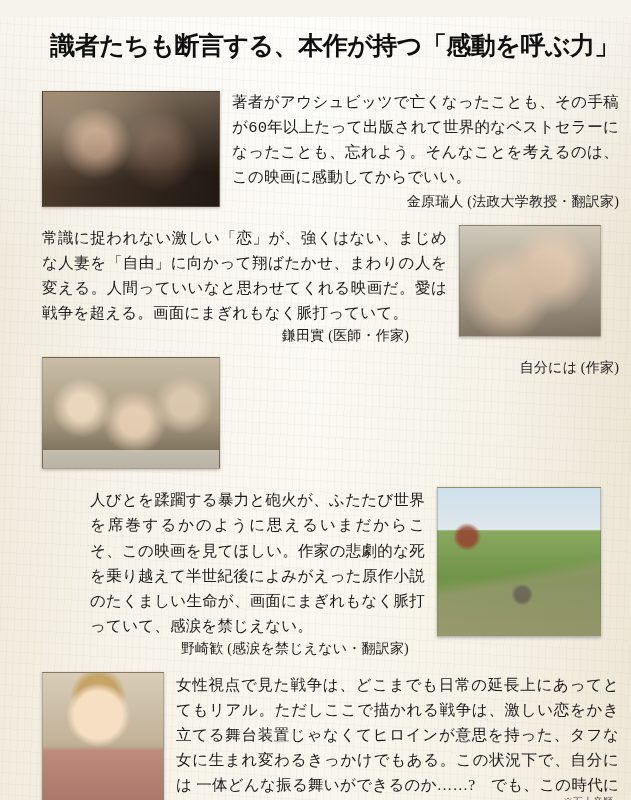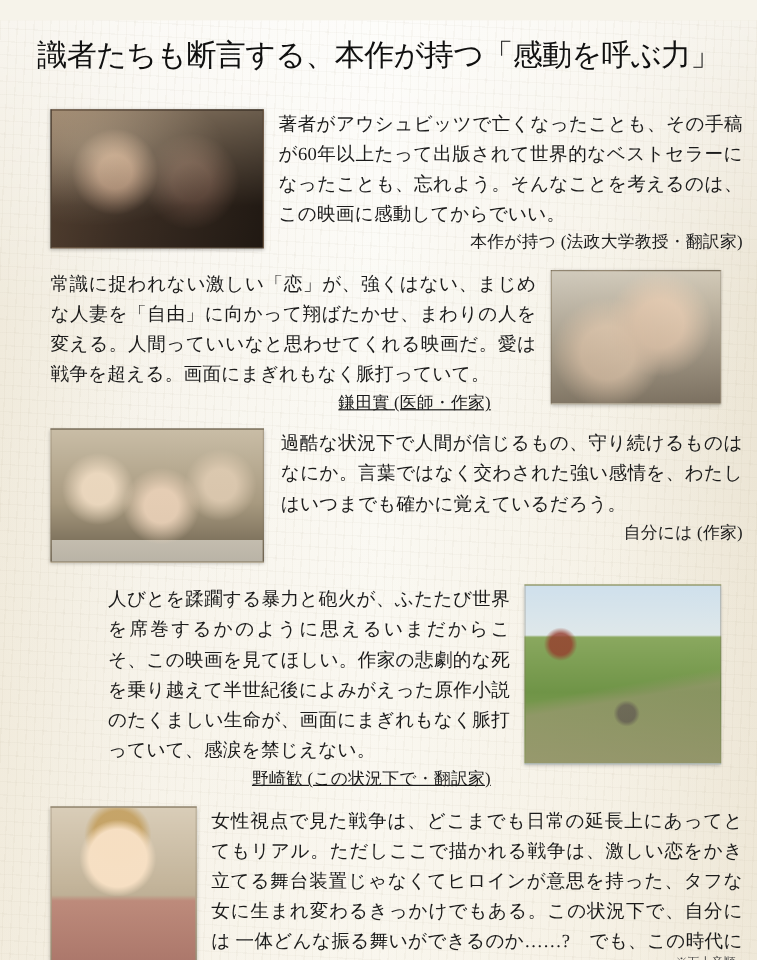--- a/index.html
+++ b/index.html
@@ -27,23 +27,23 @@
   }
   .paper-texture {
     position: absolute;
     inset: 0;
     background-image:
       repeating-linear-gradient(92deg, rgba(180,168,140,0.07) 0px, rgba(180,168,140,0.07) 1px, transparent 1px, transparent 7px),
       repeating-linear-gradient(3deg, rgba(160,150,125,0.05) 0px, rgba(160,150,125,0.05) 1px, transparent 1px, transparent 11px);
     pointer-events: none;
   }
   .headline {
-    text-align: center;
+    text-align: right;
     font-size: 25px;
-    font-weight: normal;
+    font-weight: bold;
     letter-spacing: -0.5px;
     padding: 12px 0 6px;
     position: relative;
     z-index: 2;
     color: #101010;
   }
   .block {
     position: relative;
     z-index: 2;
     margin-bottom: 6px;
@@ -145,67 +145,66 @@
       linear-gradient(180deg, transparent 45%, rgba(190,120,110,0.65) 48%, rgba(170,100,95,0.7) 100%);
   }
   .footnote {
     position: absolute;
     right: 18px;
     bottom: 8px;
     font-size: 10px;
     color: #444;
     z-index: 3;
   }
-  .b1 .comment { margin-left: 218px; }
+  .b1 .comment { margin-left: 218px; font-family: Liberation Mono, monospace; }
   .b2 .comment { margin-right: 0; }
   .b3 .comment { margin-left: 222px; }
   .b4 .comment { margin-right: 0; margin-left: 48px; }
   .b5 .comment { margin-left: 152px; }
   .b1 { padding-top: 6px; }
   .b2 { padding-top: 8px; margin-left: 30px; margin-right: 0; }
   .b3 { padding-top: 6px; }
   .b4 { padding-top: 8px; margin-left: 30px; }
   .b5 { padding-top: 8px; }
-  .b2 .attrib, .b4 .attrib { padding-right: 210px; text-decoration: underline; }
+  .b2 .attrib, .b4 .attrib { padding-right: 210px; }
   .b1 .attrib { margin-left: 218px; }
   .b3 .attrib { margin-left: 222px; }
 </style>
 </head>
 <body>
 
 <div class="page">
   <div class="paper-texture"></div>
 
   <h1 class="headline">識者たちも断言する、本作が持つ「感動を呼ぶ力」</h1>
 
   <div class="block b1">
     <div class="photo photo-left p1"></div>
     <div class="comment">著者がアウシュビッツで亡くなったことも、その手稿が60年以上たって出版されて世界的なベストセラーになったことも、忘れよう。そんなことを考えるのは、この映画に感動してからでいい。</div>
-    <div class="attrib">本作が持つ (法政大学教授・翻訳家)</div>
+    <div class="attrib">金原瑞人 (法政大学教授・翻訳家)</div>
     <div class="clear"></div>
   </div>
 
   <div class="block b2">
     <div class="photo photo-right p2"></div>
     <div class="comment">常識に捉われない激しい「恋」が、強くはない、まじめな人妻を「自由」に向かって翔ばたかせ、まわりの人を変える。人間っていいなと思わせてくれる映画だ。愛は戦争を超える。画面にまぎれもなく脈打っていて。</div>
     <div class="attrib">鎌田實 (医師・作家)</div>
     <div class="clear"></div>
   </div>
 
   <div class="block b3">
     <div class="photo photo-left p3"></div>
-    <div class="comment">過酷な状況下で人間が信じるもの、守り続けるものはなにか。言葉ではなく交わされた強い感情を、わたしはいつまでも確かに覚えているだろう。</div>
     <div class="attrib">自分には (作家)</div>
     <div class="clear"></div>
   </div>
 
   <div class="block b4">
     <div class="photo photo-right p4"></div>
     <div class="comment">人びとを蹂躙する暴力と砲火が、ふたたび世界を席巻するかのように思えるいまだからこそ、この映画を見てほしい。作家の悲劇的な死を乗り越えて半世紀後によみがえった原作小説のたくましい生命が、画面にまぎれもなく脈打っていて、感涙を禁じえない。</div>
-    <div class="attrib">野崎歓 (この状況下で・翻訳家)</div>
+    <div class="attrib">野崎歓 (感涙を禁じえない・翻訳家)</div>
     <div class="clear"></div>
   </div>
 
   <div class="block b5">
     <div class="photo photo-left p5"></div>
     <div class="comment">女性視点で見た戦争は、どこまでも日常の延長上にあってとてもリアル。ただしここで描かれる戦争は、激しい恋をかき立てる舞台装置じゃなくてヒロインが意思を持った、タフな女に生まれ変わるきっかけでもある。この状況下で、自分には 一体どんな振る舞いができるのか……?　でも、この時代にまた戻っては、絶対にダメだ。</div>
 
     <div class="clear"></div>
   </div>
 

